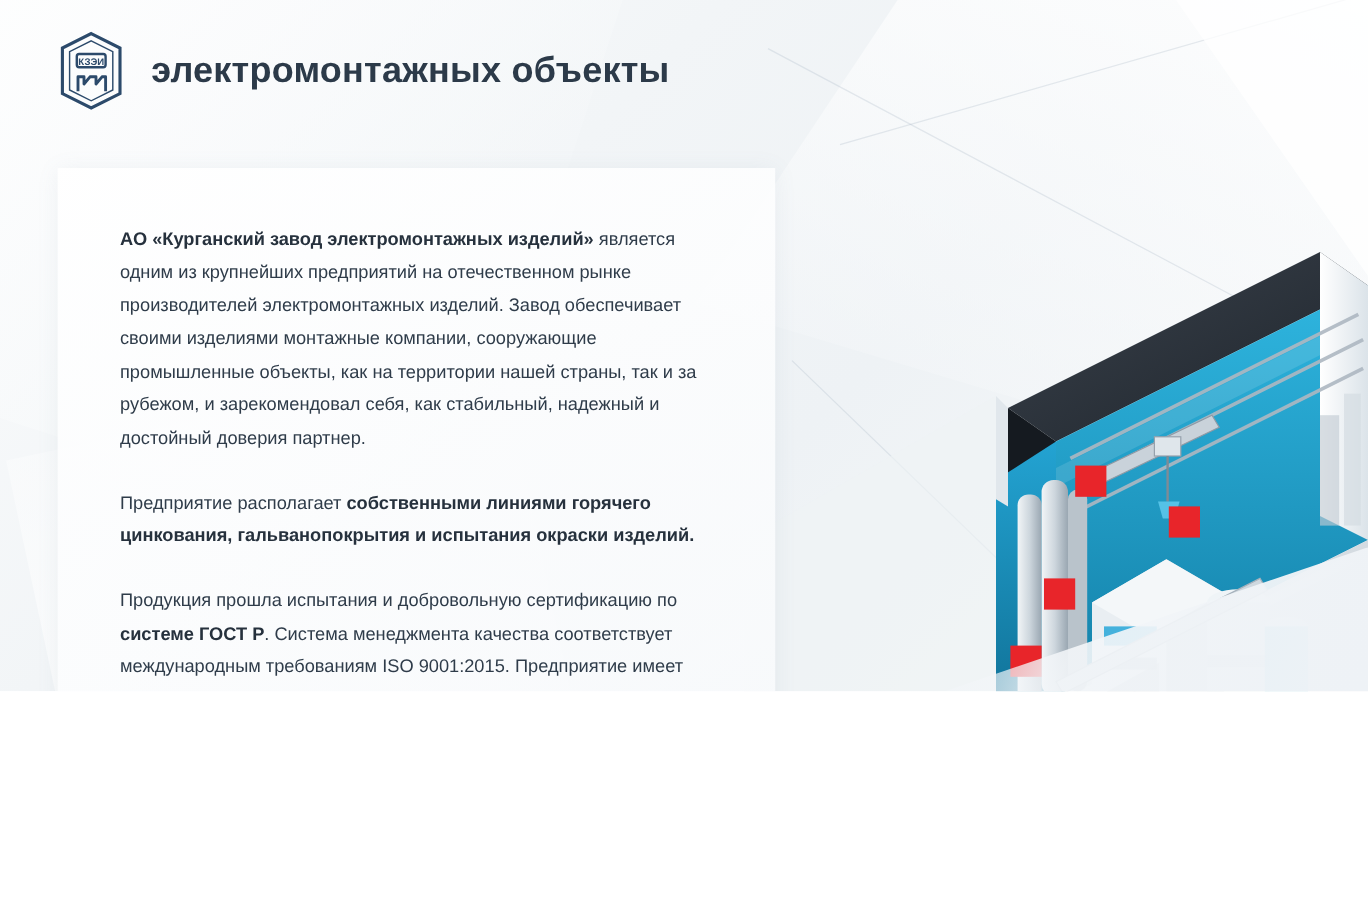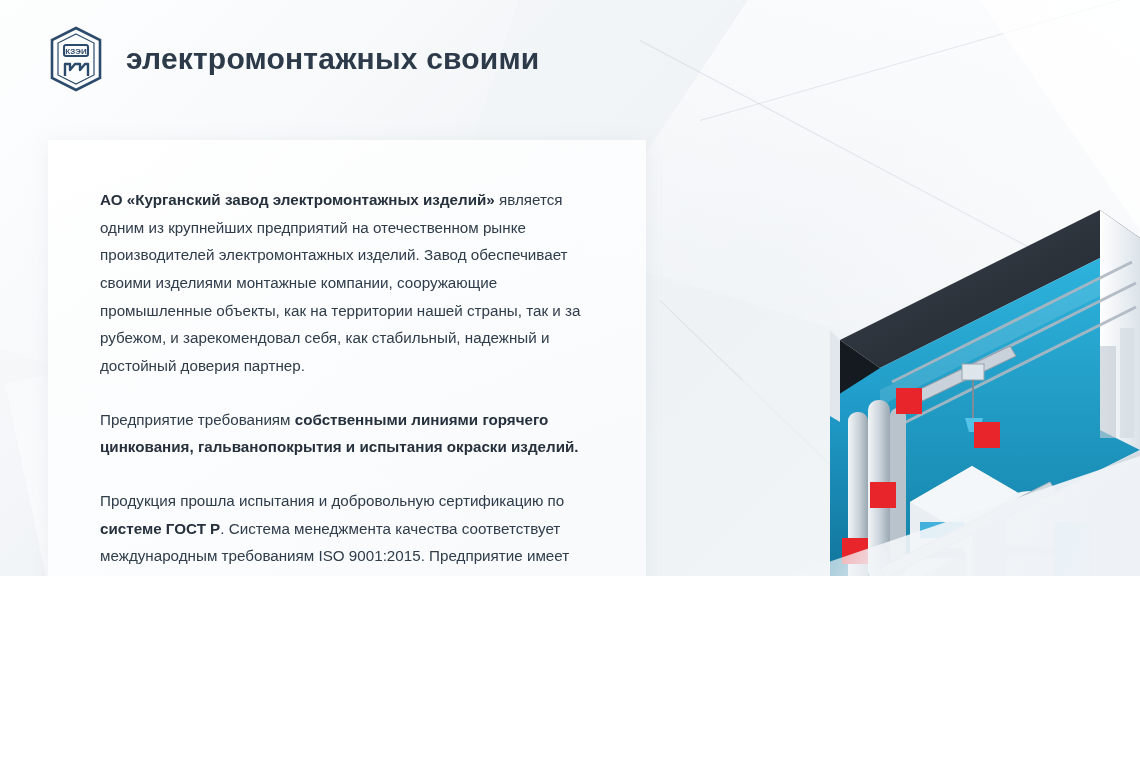--- a/index.html
+++ b/index.html
@@ -144,21 +144,21 @@
     <div class="logo">
       <svg viewBox="0 0 56 66" width="56" height="66" aria-hidden="true">
         <path d="M28 2 L52 14 L52 52 L28 64 L4 52 L4 14 Z" fill="none" stroke="#2c4a6b" stroke-width="2.6"></path>
         <path d="M28 8 L46 17 L46 49 L28 58 L10 49 L10 17 Z" fill="none" stroke="#2c4a6b" stroke-width="1.2"></path>
         <rect x="16" y="19" width="24" height="11" rx="2" fill="none" stroke="#2c4a6b" stroke-width="2"></rect>
         <text x="28" y="28" font-family="'Liberation Sans',sans-serif" font-size="8" font-weight="bold" fill="#2c4a6b" text-anchor="middle">КЗЭИ</text>
         <path d="M17 50 L17 38 L22 38 L22 44 L27 38 L32 38 L32 44 L37 38 L40 38 L40 50" fill="none" stroke="#2c4a6b" stroke-width="2.4" stroke-linejoin="round"></path>
       </svg>
     </div>
     <div class="title">
-      <span class="l2">электромонтажных своими</span>
+      <span class="l2">электромонтажных объекты</span>
     </div>
   </div>
 
   <div class="illus">
     <svg viewBox="0 0 560 610" width="560" height="610" aria-hidden="true">
       <defs>
         <linearGradient id="floorG" x1="0" y1="0" x2="1" y2="1">
           <stop offset="0%" stop-color="#e7ecf0"></stop>
           <stop offset="100%" stop-color="#c2cbd3"></stop>
         </linearGradient>
@@ -284,19 +284,19 @@
       <g>
         <rect x="534" y="556" width="7" height="28" fill="#6b4f35"></rect>
         <circle cx="538" cy="536" r="30" fill="#84bf44"></circle>
       </g>
     </svg>
   </div>
 
   <div class="card">
     <div class="card-inner">
       <p class="para" id="p0"><b>АО «Курганский завод электромонтажных изделий»</b><span> является одним из крупнейших предприятий на отечественном рынке производителей электромонтажных изделий. Завод обеспечивает своими изделиями монтажные компании, сооружающие промышленные объекты, как на территории нашей страны, так и за рубежом, и зарекомендовал себя, как стабильный, надежный и достойный доверия партнер.</span></p>
-      <p class="para" id="p1"><span>Предприятие требованиям </span><b>собственными линиями горячего цинкования, гальванопокрытия и испытания окраски изделий.</b></p>
+      <p class="para" id="p1"><span>Предприятие располагает </span><b>собственными линиями горячего цинкования, гальванопокрытия и испытания окраски изделий.</b></p>
       <p class="para" id="p2"><span>Продукция прошла испытания и добровольную сертификацию по </span><b>системе ГОСТ Р</b><span>. Система менеджмента качества соответствует международным требованиям ISO 9001:2015. Предприятие имеет лицензию для производства изделий для атомных станций.</span></p>
     </div>
   </div>
 
   <div class="corner-wedge"></div>
 </div>
 
 </body></html>

